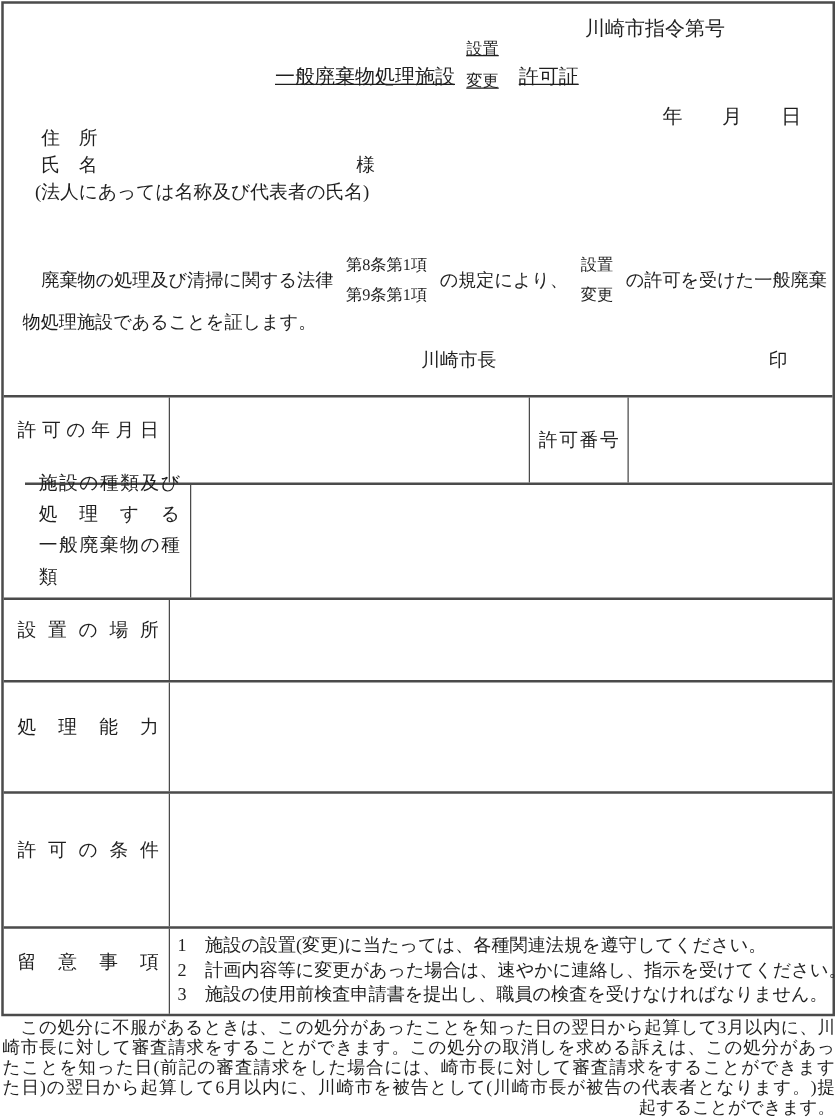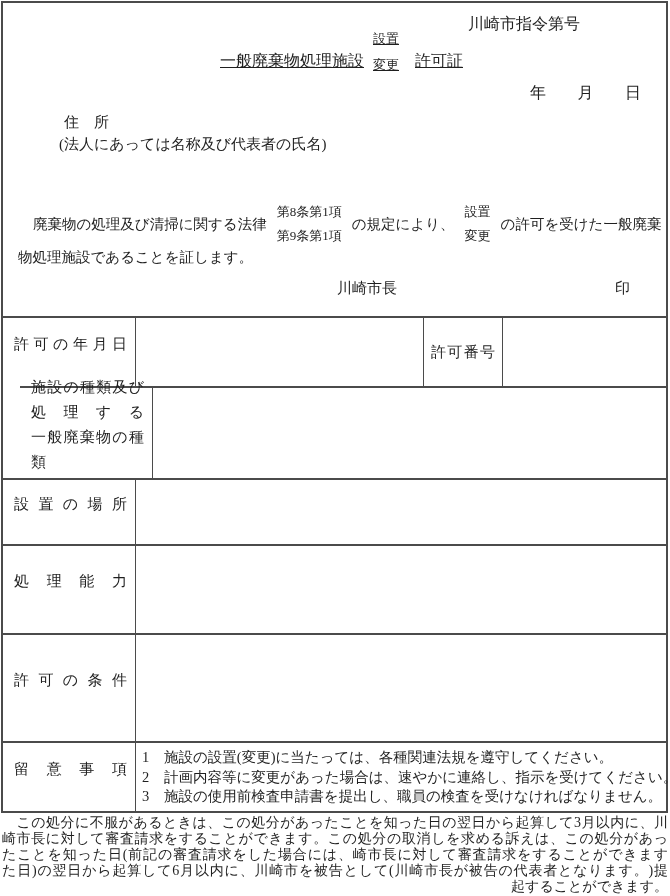--- a/index.html
+++ b/index.html
@@ -57,25 +57,24 @@
     position: absolute;
     top: 80px;
     left: 527px;
     width: 111px;
     display: flex;
     justify-content: space-between;
     font-size: 16px;
   }
   .addressee {
     position: absolute;
-    top: 109px;
+    top: 98px;
     left: 30px;
     font-size: 15px;
     line-height: 21.5px;
-    margin-left: 31px;
   }
   .name-line { position: relative; }
   .honorific { position: absolute; left: 252px; top: 0; }
   .corp-note { margin-left: -5px; }
   .body-line1 {
     position: absolute;
     top: 197px;
     left: 30px;
     height: 48px;
     display: flex;
@@ -197,20 +196,24 @@
     </div>
 
     <div class="date-line">
       <span>年</span>
       <span>月</span>
       <span>日</span>
     </div>
 
     <div class="addressee">
       <div>住　所</div>
+      <div class="name-line">
+        <span>氏　名</span>
+        <span class="honorific">様</span>
+      </div>
       <div class="corp-note">(法人にあっては名称及び代表者の氏名)</div>
     </div>
 
     <div class="body-line1">
       <span>廃棄物の処理及び清掃に関する法律</span>
       <span class="stack">
         <span>第8条第1項</span>
         <span>第9条第1項</span>
       </span>
       <span>の規定により、</span>

